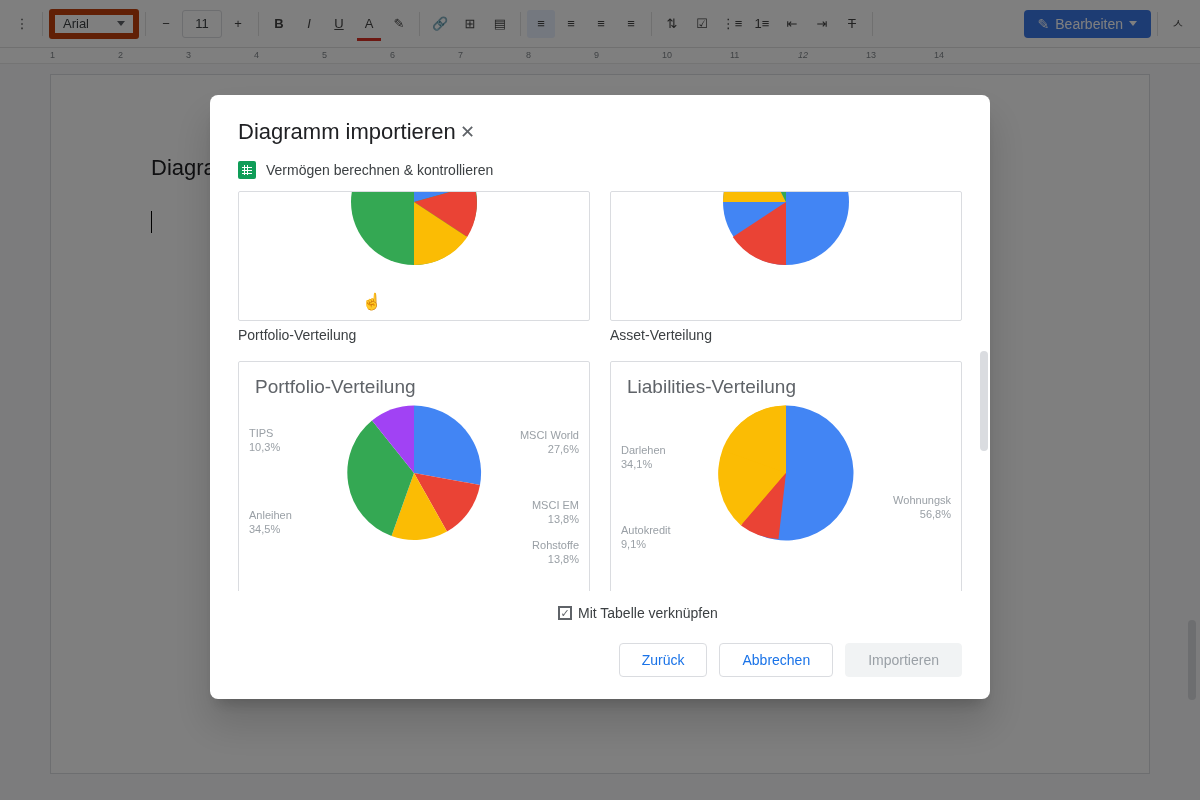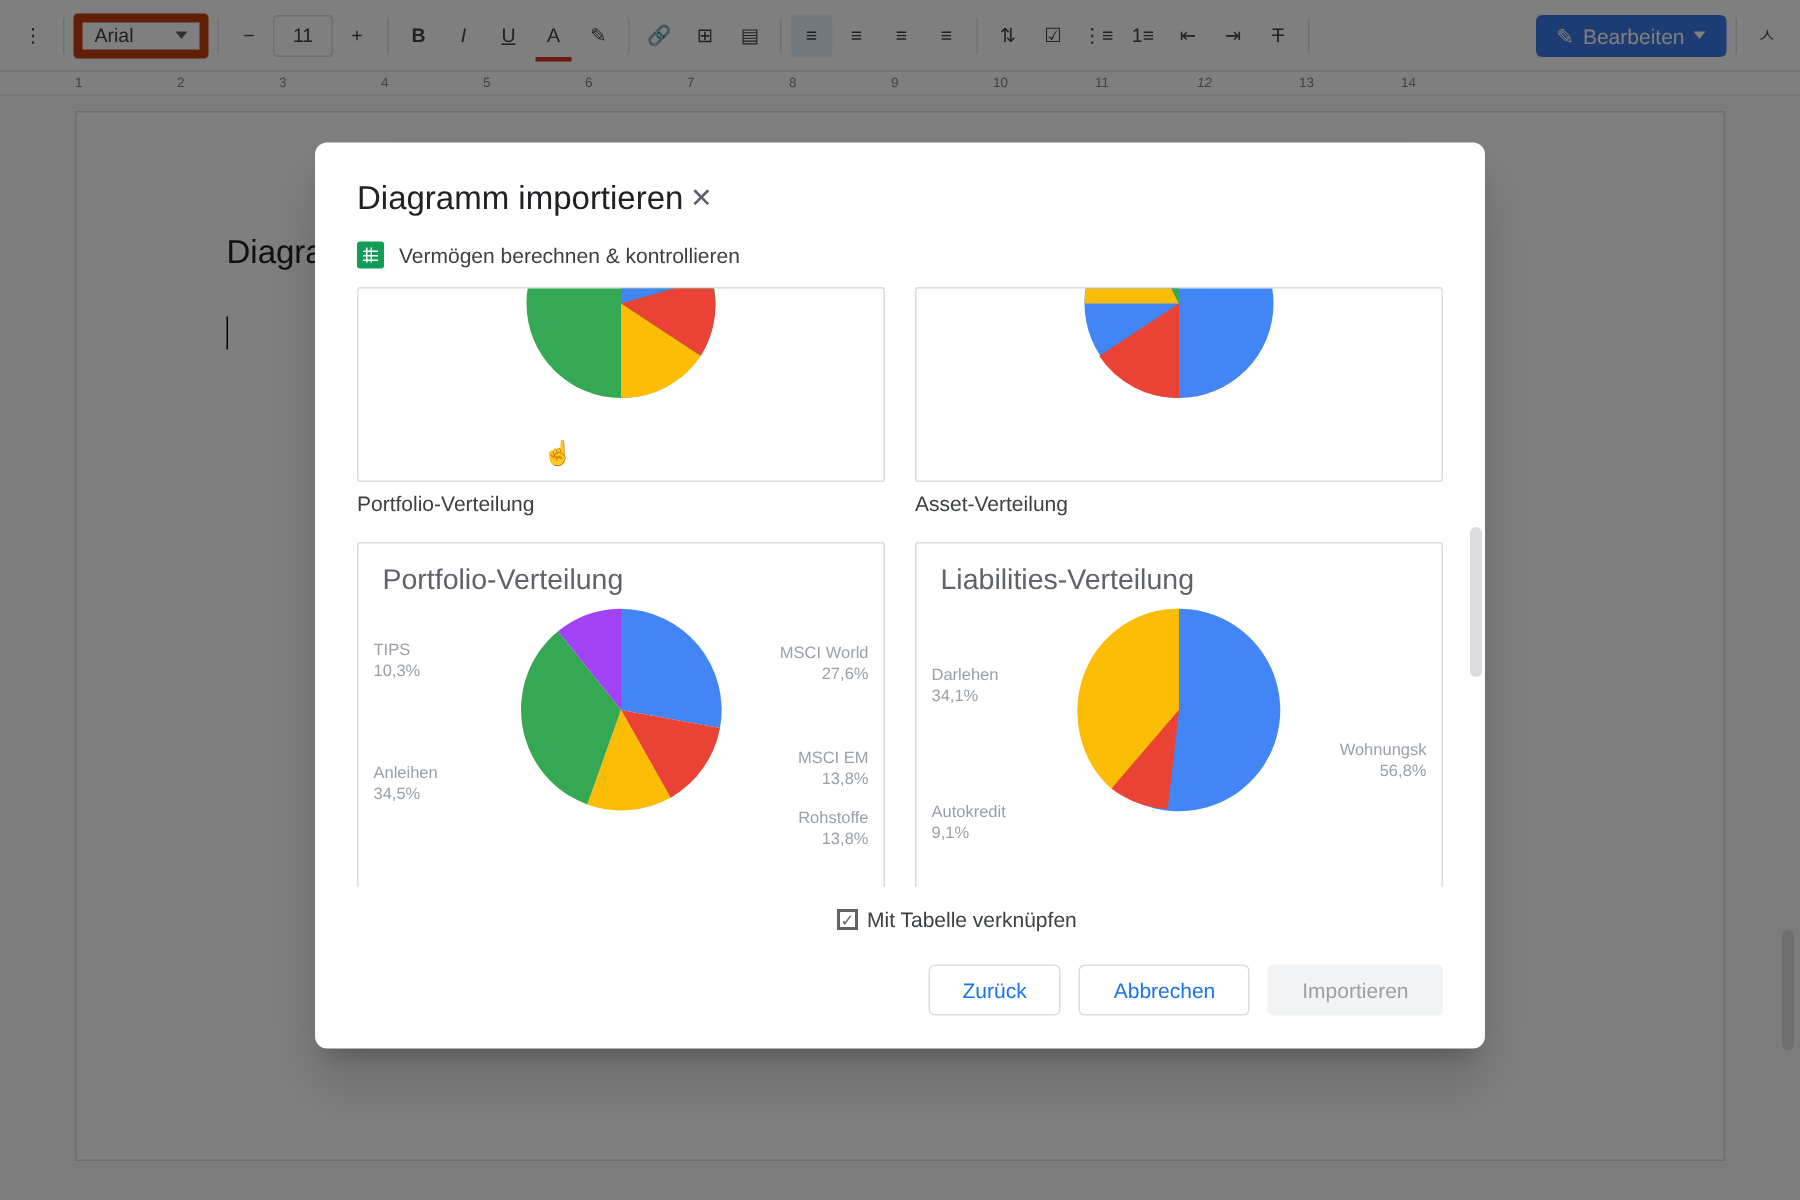--- a/index.html
+++ b/index.html
@@ -199,21 +199,21 @@
               <path d="M50 50 L50 5 A45 45 0 1 1 14 77 Z" fill="#4285f4"></path>
               <path d="M50 50 L14 77 A45 45 0 0 1 40 6 Z" fill="#fbbc04"></path>
               <path d="M50 50 L40 6 A45 45 0 0 1 50 5 Z" fill="#fbbc04"></path>
               <path d="M50 50 L14 77 A45 45 0 0 1 35 92 Z" fill="#ea4335"></path>
               <path d="M50 50 L35 92 A45 45 0 0 1 14 77" fill="#ea4335"></path>
               <path d="M50 50 L50 5 A45 45 0 0 0 8 35 Z" fill="#fbbc04"></path>
               <path d="M50 50 L8 35 A45 45 0 0 0 20 85 Z" fill="#fbbc04"></path>
               <path d="M50 50 L20 85 A45 45 0 0 0 45 94 Z" fill="#ea4335"></path>
             </svg>
             <div class="lbl" style="left:10px;top:45px"><span>Darlehen</span><br><span>34,1%</span></div>
-            <div class="lbl" style="left:10px;top:136px"><span>Autokredit</span><br><span>9,1%</span></div>
+            <div class="lbl" style="left:10px;top:125px"><span>Autokredit</span><br><span>9,1%</span></div>
             <div class="lbl" style="right:10px;top:95px;text-align:right"><span>Wohnungsk</span><br><span>56,8%</span></div>
           </div>
         </div>
 
       </div>
 
       <div class="scrollbar-v" style="top:160px"></div>
     </div>
 
     <div class="dlg-foot">

